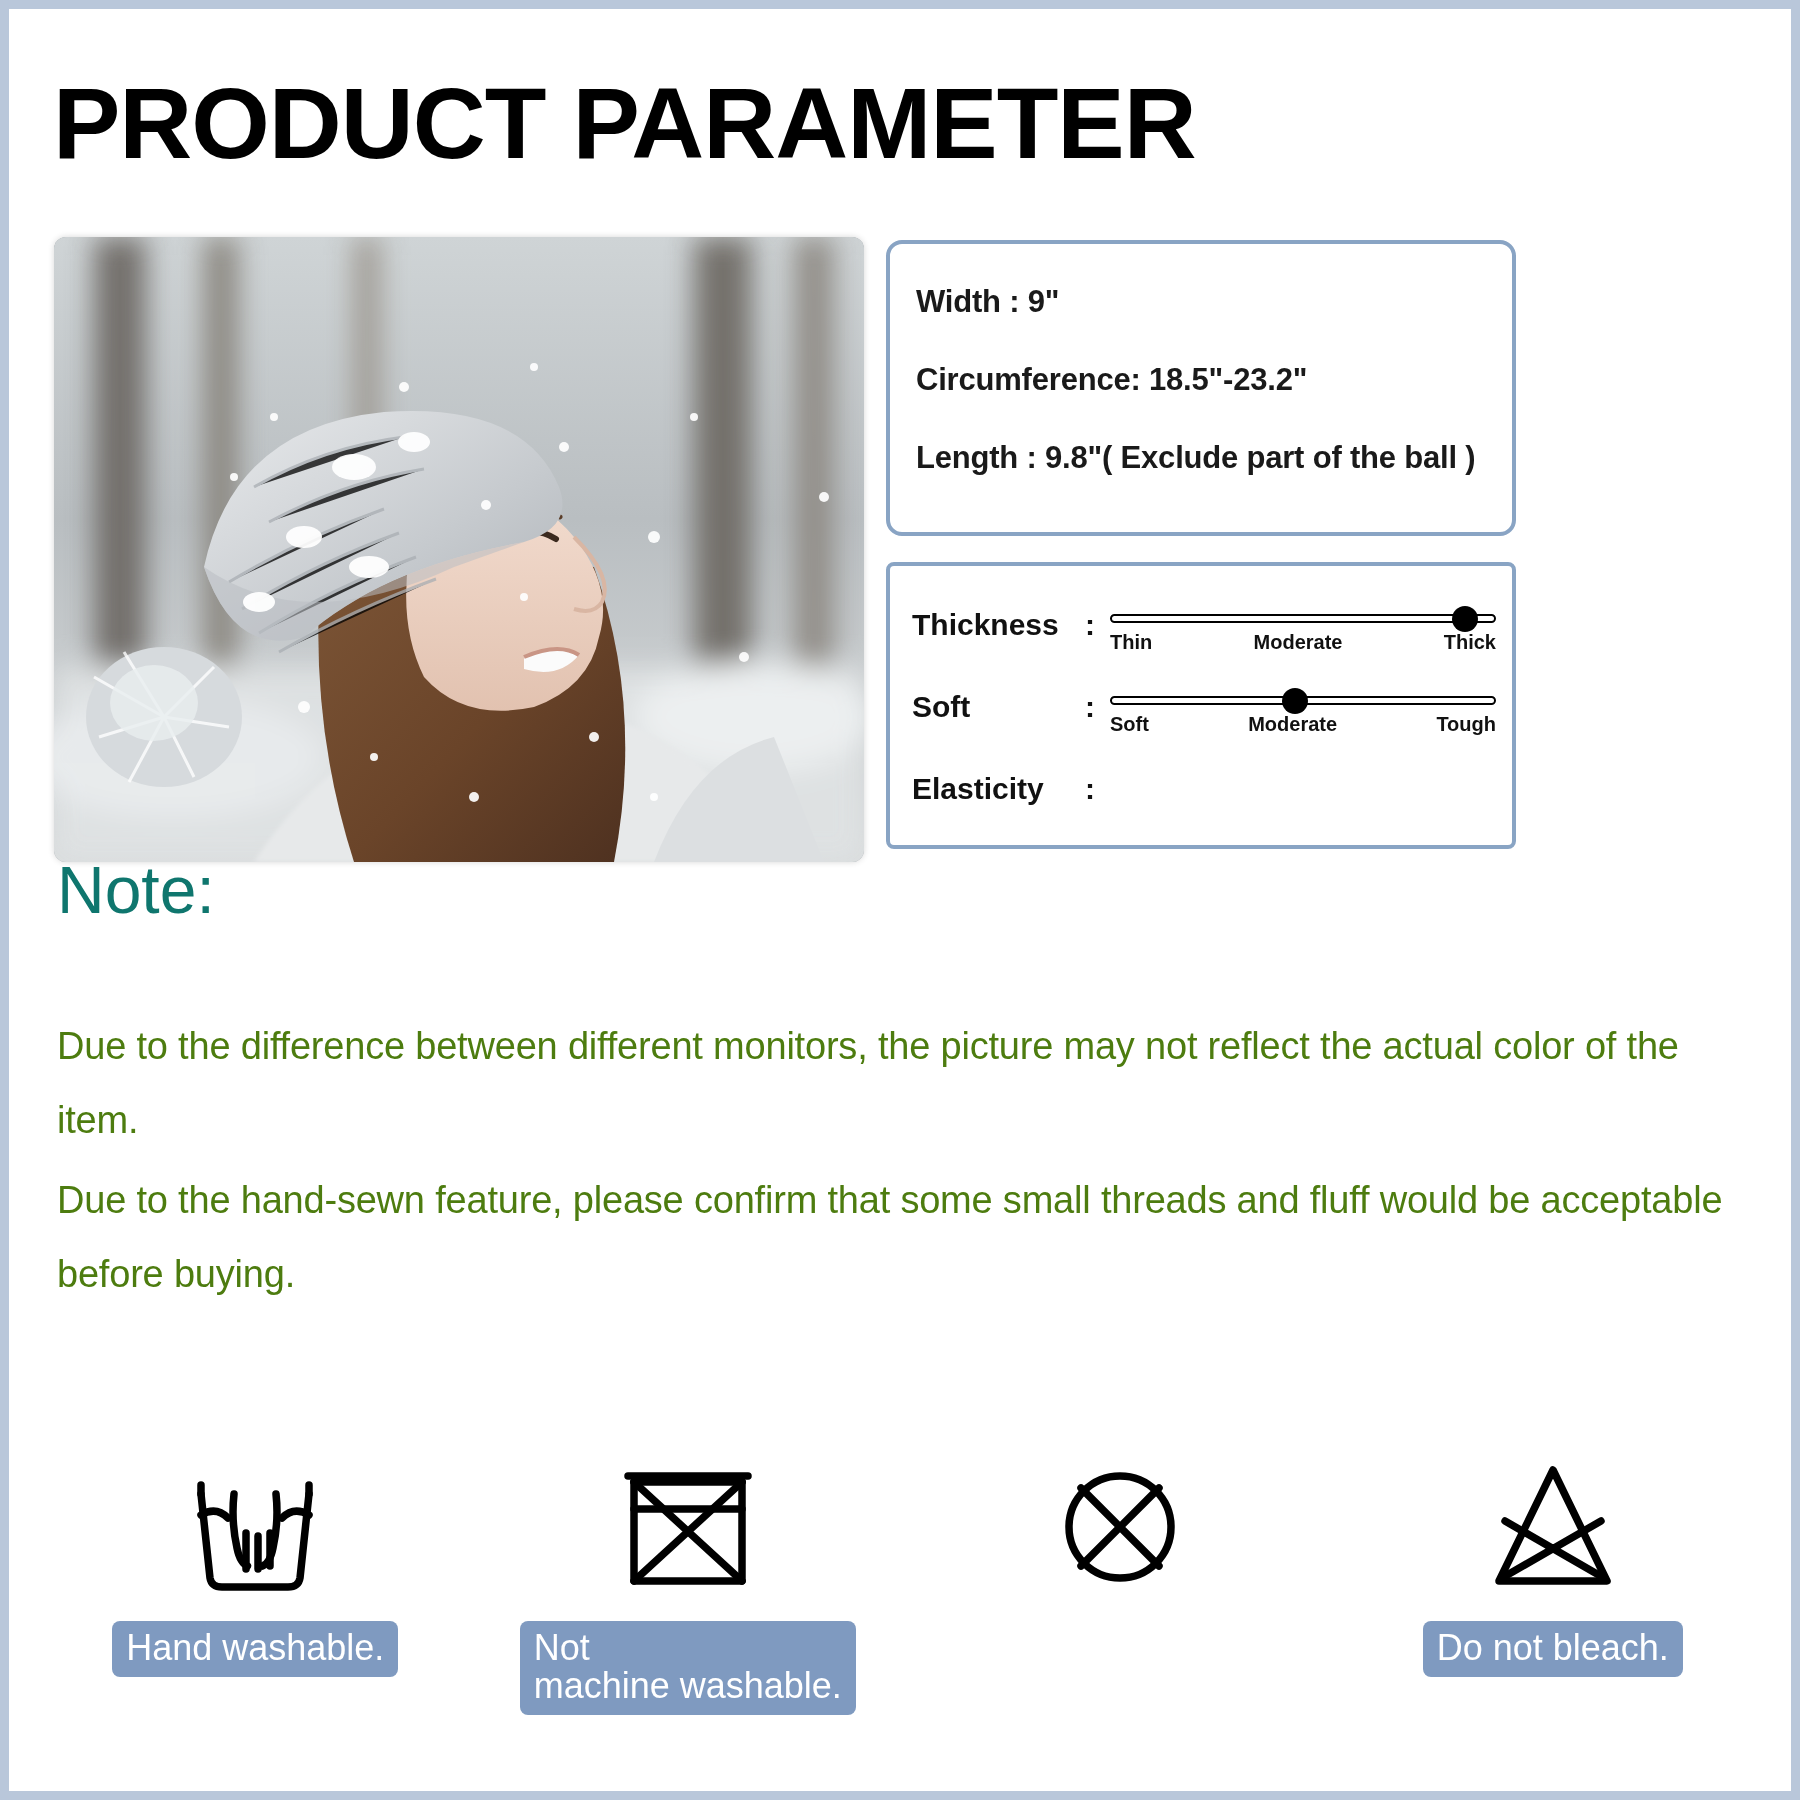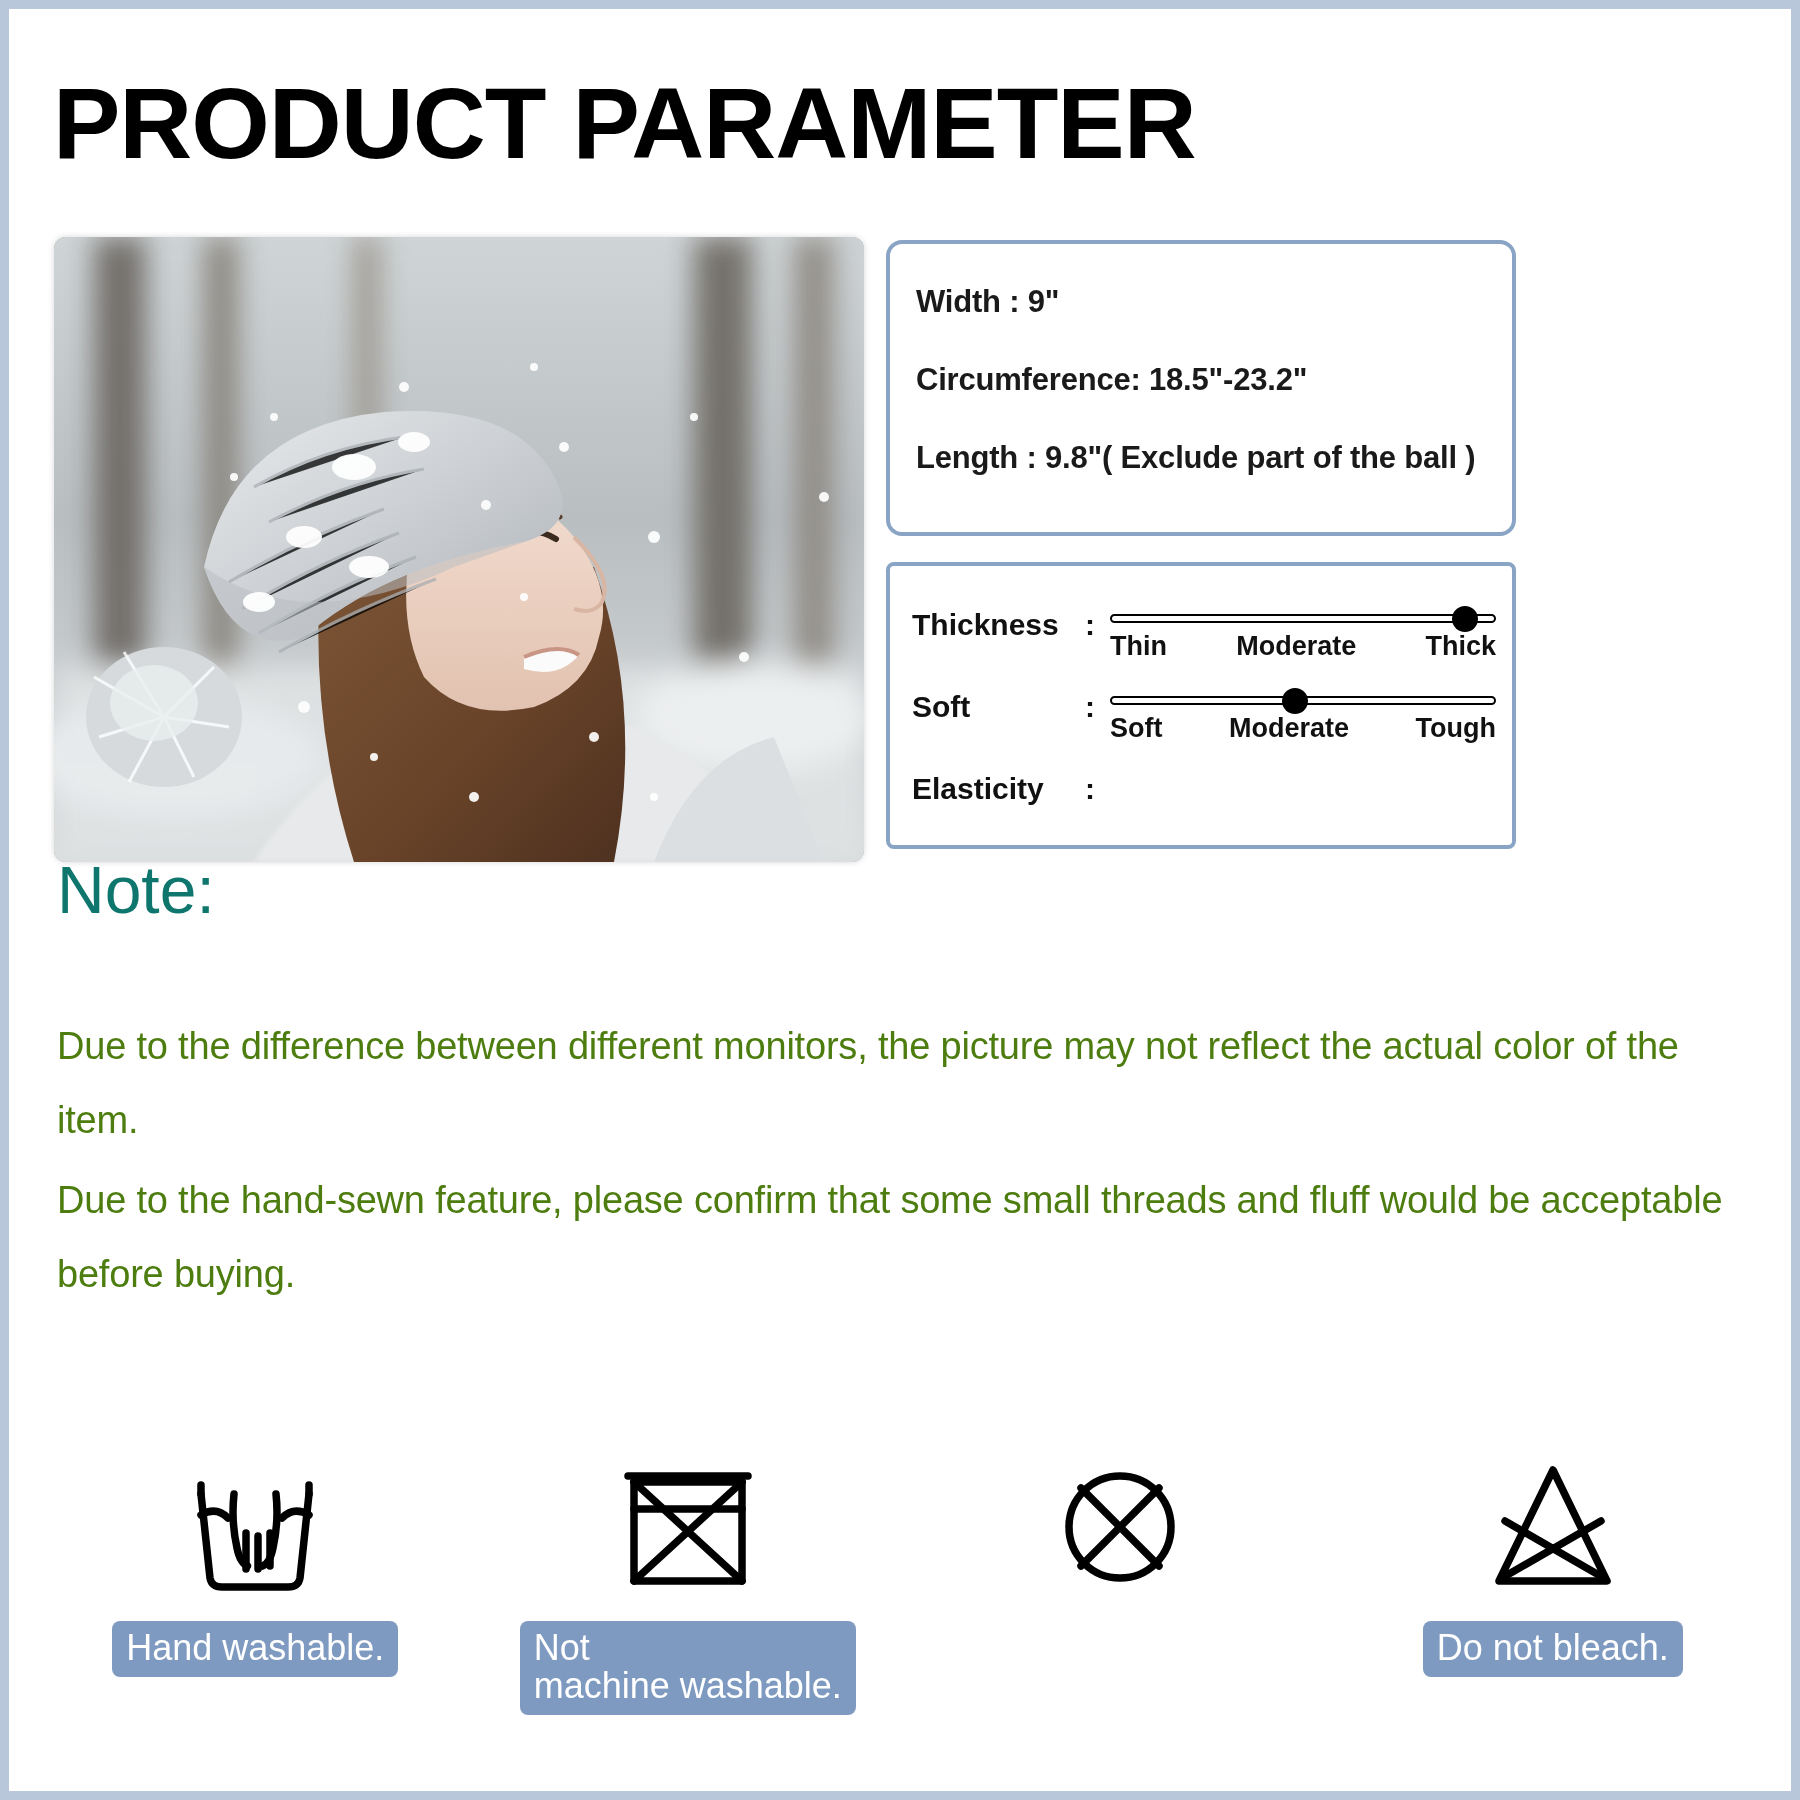--- a/index.html
+++ b/index.html
@@ -137,21 +137,21 @@
     background: #000000;
   }
   .ticks {
     display: flex;
     justify-content: space-between;
     margin-top: 5px;
   }
   .tick {
     font-family: "Liberation Sans", sans-serif;
     font-weight: bold;
-    font-size: 27px;
+    font-size: 20px;
     color: #111;
     white-space: nowrap;
   }
 
   
   .note-heading {
     position: absolute;
     left: 48px;
     top: 848px;
     font-family: "Liberation Sans", sans-serif;

